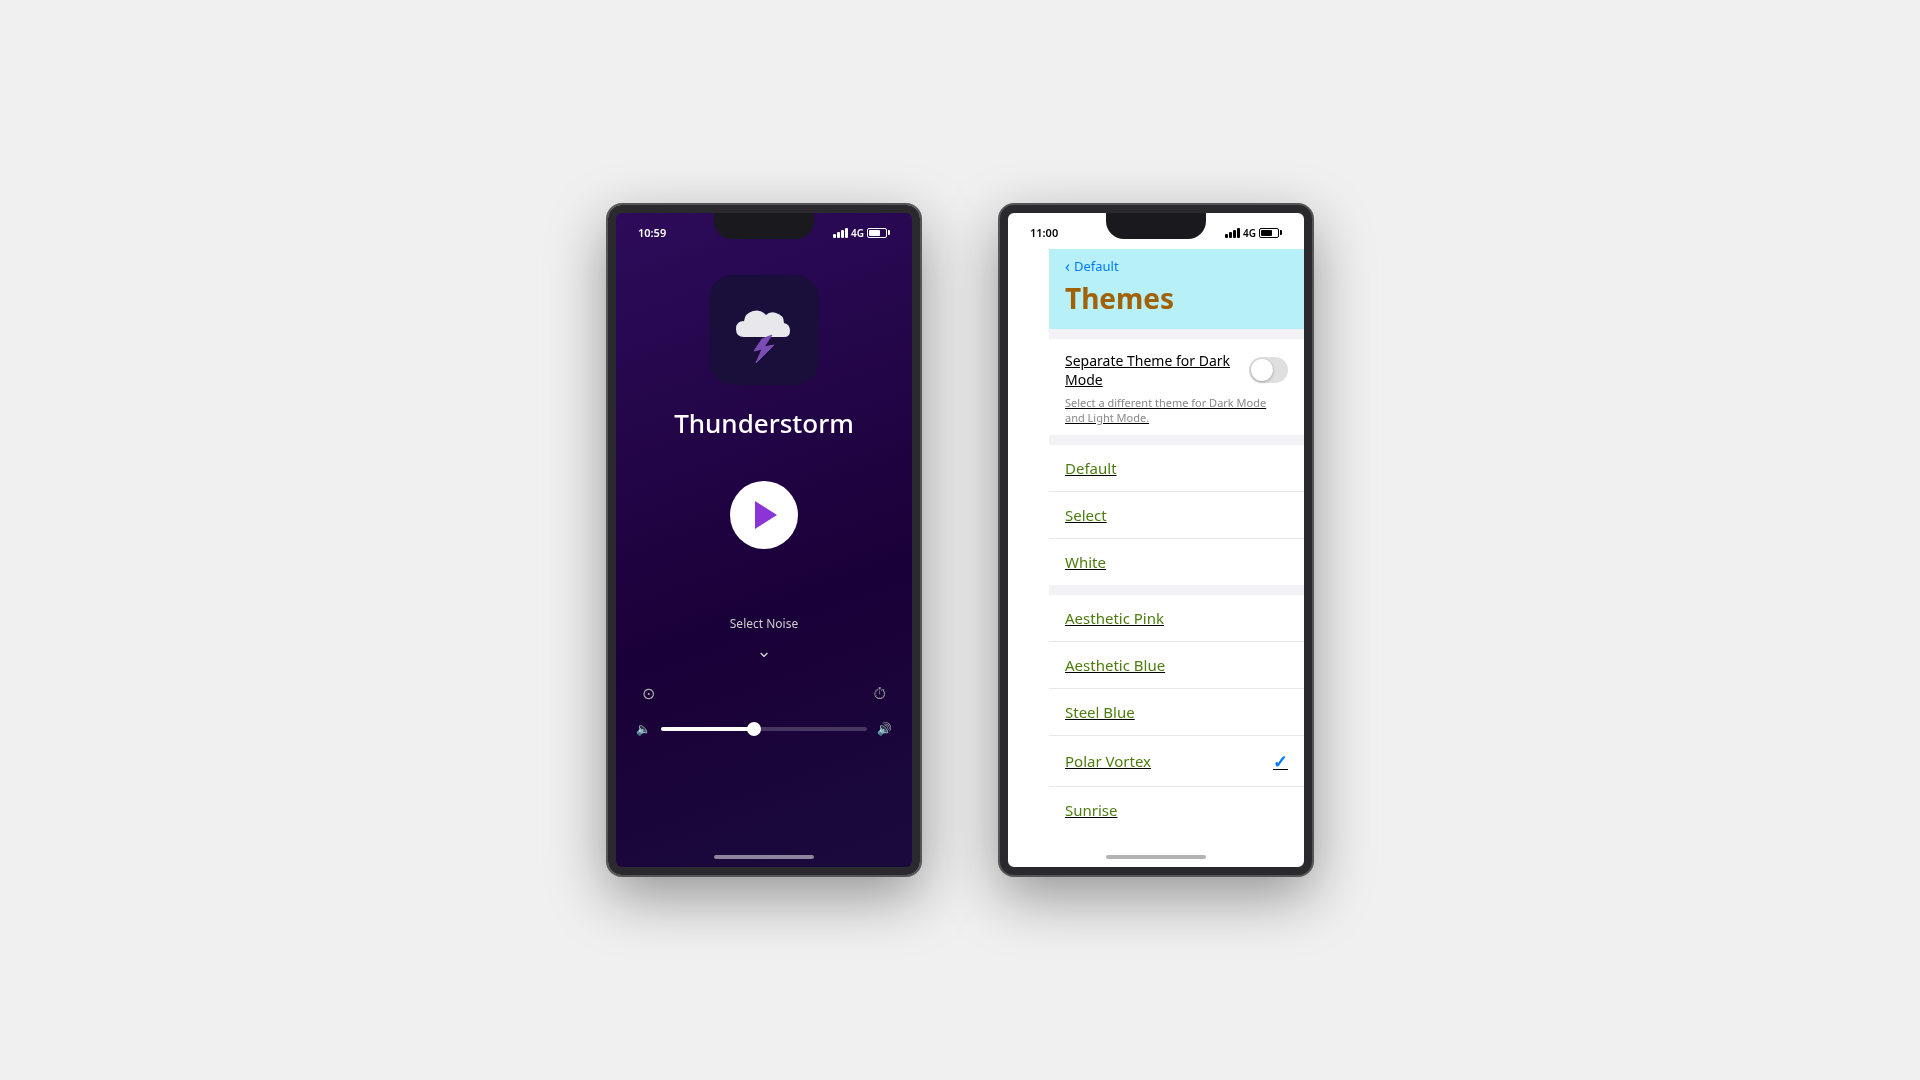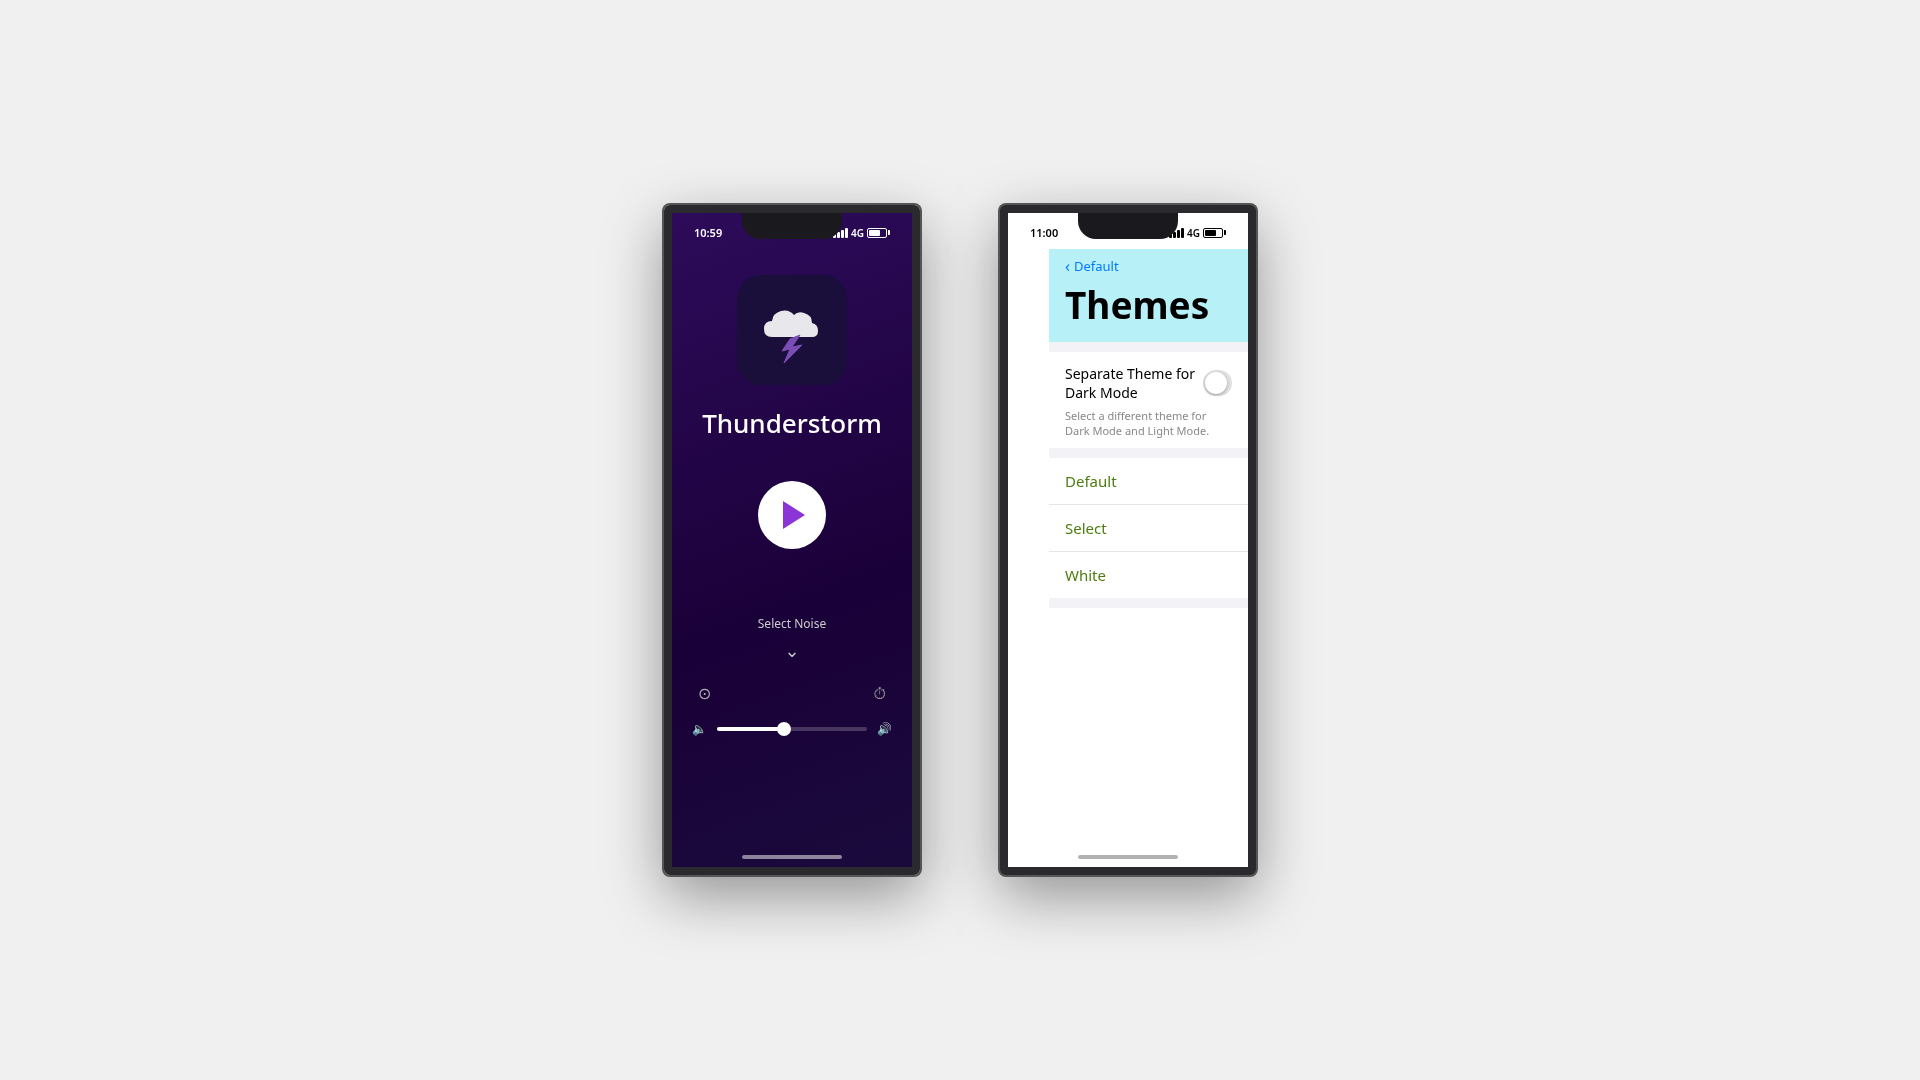--- a/index.html
+++ b/index.html
@@ -10,23 +10,23 @@
       display: flex;
       align-items: center;
       justify-content: center;
       gap: 80px;
       font-family: -apple-system, 'SF Pro Display', 'Helvetica Neue', sans;
       overflow: hidden;
     }
 
     
     .phone {
-      width: 256px;
+      width: 312px;
       height: 670px;
-      border-radius: 6px;
+      border-radius: 14px;
       border: 8px solid #2a2a2e;
       position: relative;
       overflow: hidden;
       box-shadow: 0 0 0 2px #555, 0 20px 60px rgba(0,0,0,.4);
       background: #1a0a3c;
     }
 
     
     .phone::before {
       content: '';
@@ -192,23 +192,23 @@
     }
     .back-link {
       display: flex;
       align-items: center;
       color: #007aff;
       font-size: 13px;
       gap: 4px;
       margin-bottom: 2px;
     }
     .themes-title {
-      font-size: 37px;
+      font-size: 28px;
       font-weight: 700;
-      color: #000000;
+      color: #a16207;
     }
 
     
     .list-section {
       background: #fff;
     }
 
     .toggle-row {
       display: flex;
       align-items: center;
@@ -303,20 +303,21 @@
       position: absolute;
       bottom: 8px; left: 50%; transform: translateX(-50%);
       width: 100px; height: 4px;
       background: rgba(0,0,0,0.3);
       border-radius: 2px;
     }
 
     .scroll-area {
       overflow: hidden;
       flex: 1;
+      text-decoration: underline;
     }
   </style>
 </head>
 <body>
 
 <div class="phone phone-left">
   <div class="btn-side btn-vol-up"></div>
   <div class="btn-side btn-vol-down"></div>
   <div class="btn-side btn-power"></div>
 
@@ -426,17 +427,36 @@
         </div>
         <div class="list-item">
           <span class="list-item-text">Select</span>
         </div>
         <div class="list-item">
           <span class="list-item-text">White</span>
         </div>
       </div>
 
       <div style="background:#f2f2f7;height:10px;"></div>
+      <div class="list-section">
+        <div class="list-item">
+          <span class="list-item-text">Aesthetic Pink</span>
+        </div>
+        <div class="list-item">
+          <span class="list-item-text">Aesthetic Blue</span>
+        </div>
+        <div class="list-item">
+          <span class="list-item-text">Steel Blue</span>
+        </div>
+        <div class="list-item">
+          <span class="list-item-text">Polar Vortex</span>
+          <span class="checkmark">✓</span>
+        </div>
+        <div class="list-item">
+          <span class="list-item-text">Sunrise</span>
+        </div>
+
+      </div>
     </div>
   </div>
 
   <div class="home-indicator-light"></div>
 </div>
 
 </body></html>

